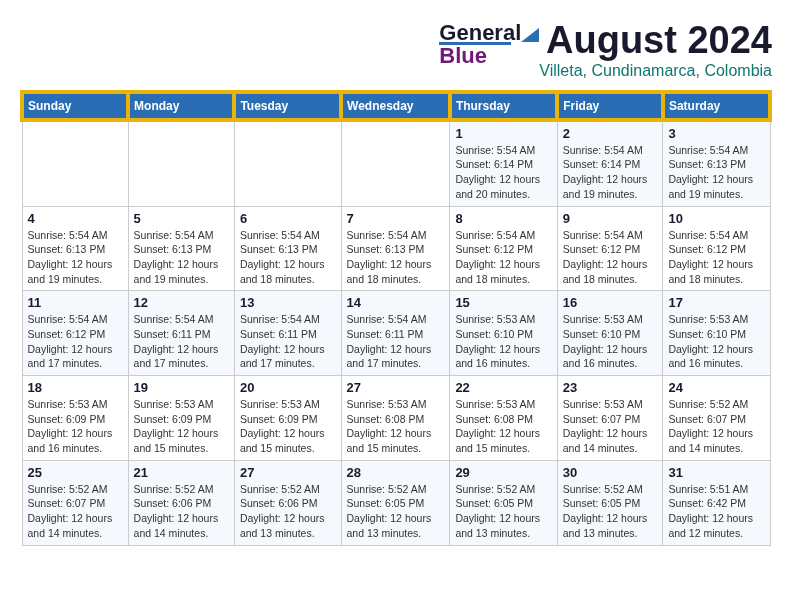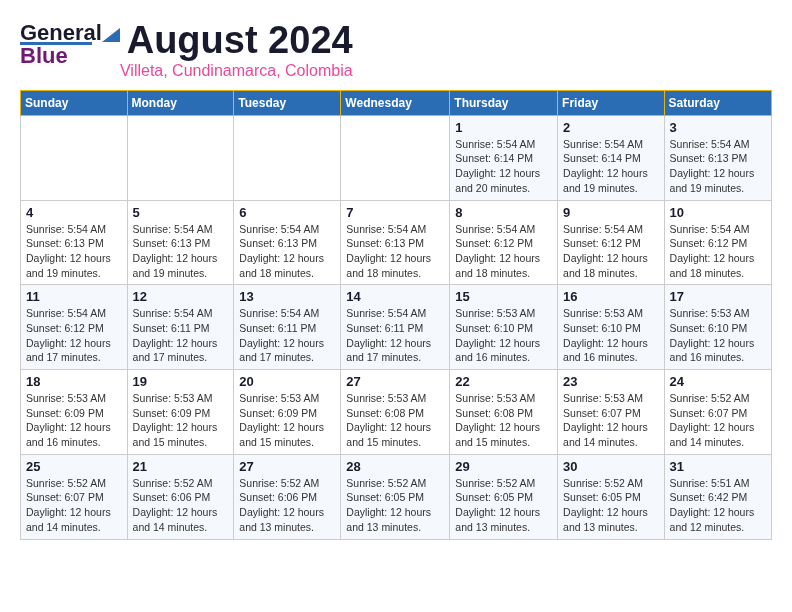--- a/index.html
+++ b/index.html
@@ -5,56 +5,56 @@
     * { box-sizing: border-box; margin: 0; padding: 0; }
     body {
       font-family: Arial, sans-serif;
       background: #fff;
       width: 792px;
       min-height: 612px;
       padding: 20px;
     }
     .header {
       display: flex;
-      justify-content: flex-start;
+      justify-content: flex-end;
       align-items: flex-start;
       margin-bottom: 10px;
     }
     .logo {
       display: flex;
       flex-direction: column;
       align-items: flex-start;
     }
     .title-block {
       text-align: right;
     }
     .title-block h1 {
       font-size: 38px;
       font-weight: bold;
       color: #1a1a2e;
       line-height: 1.1;
     }
     .title-block h2 {
       font-size: 16px;
       font-weight: normal;
-      color: #ec4899;
+      color: #0f766e;
     }
     table {
       width: 100%;
       border-collapse: collapse;
       font-size: 11px;
     }
     thead tr th {
       background: #2a6db5;
       color: #fff;
       padding: 5px 4px;
       text-align: left;
       font-size: 12px;
       font-weight: bold;
-      border: 1px solid #eab308;
+      border: 4px solid #eab308;
     }
     tbody tr td {
       border: 1px solid #ccc;
       padding: 4px 5px;
       vertical-align: top;
       width: 113px;
       min-height: 70px;
       background: #fff;
     }
     tbody tr:nth-child(odd) td {

